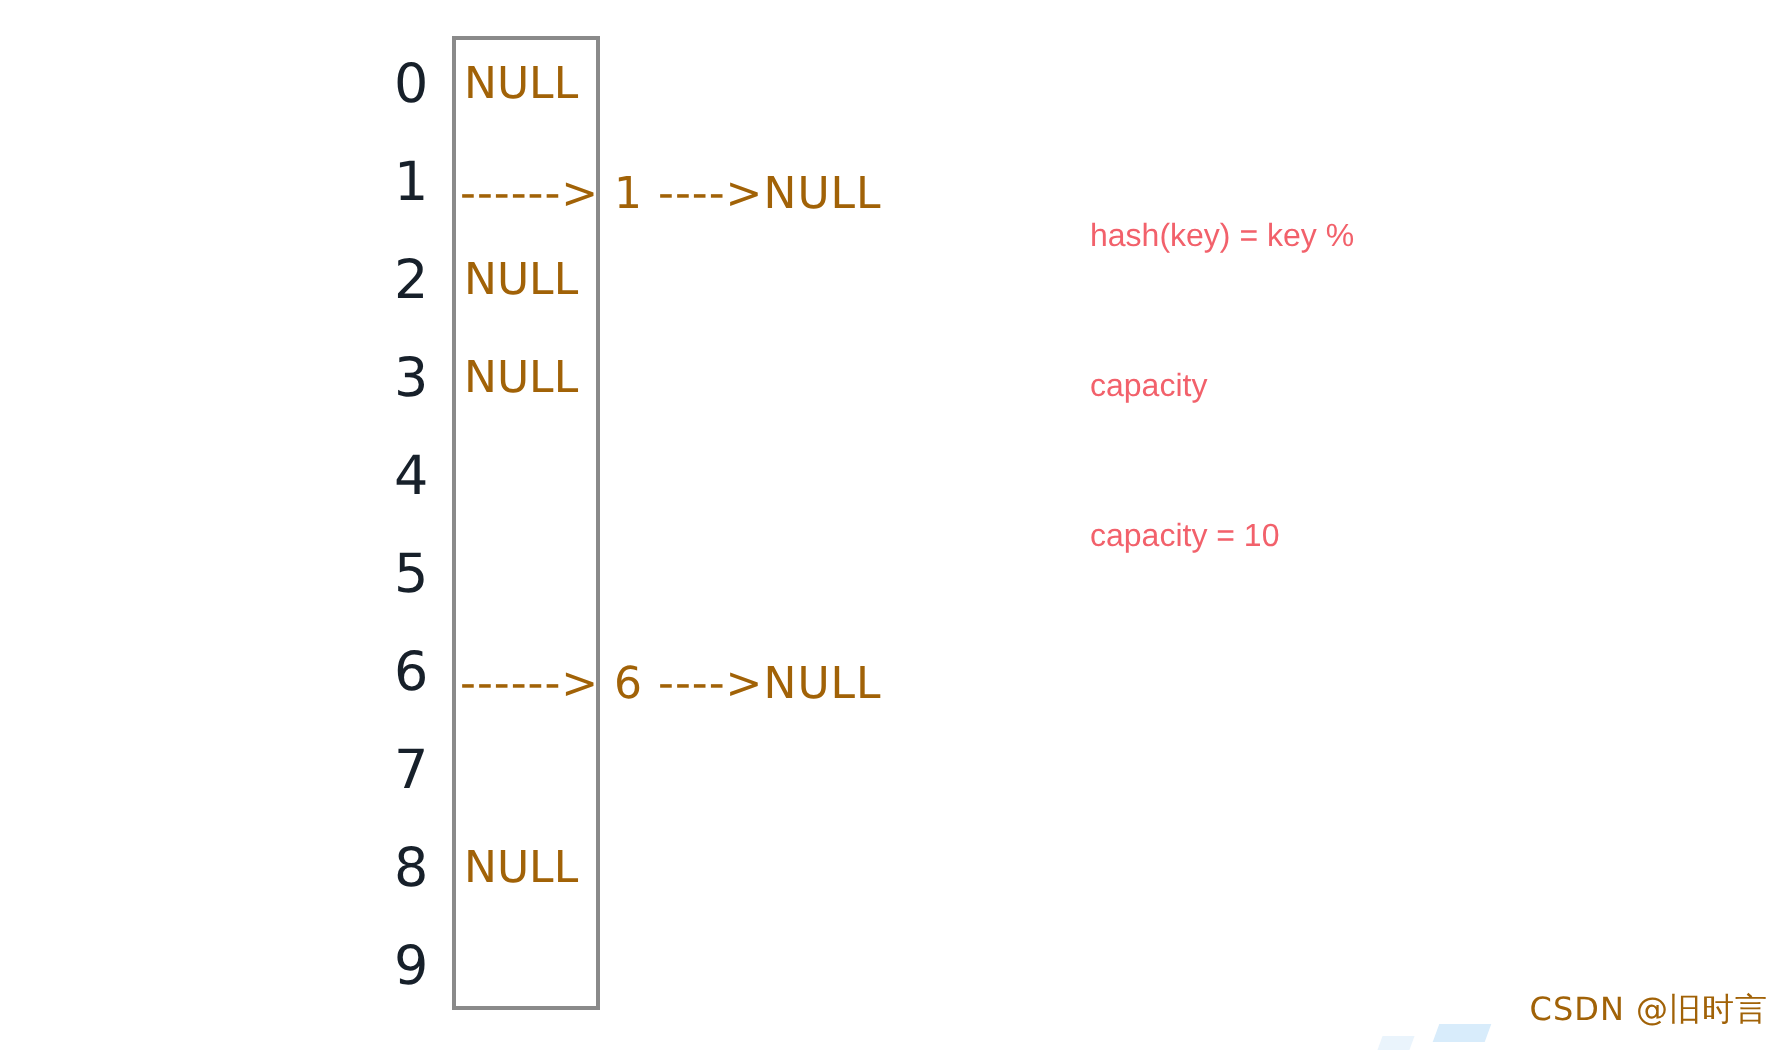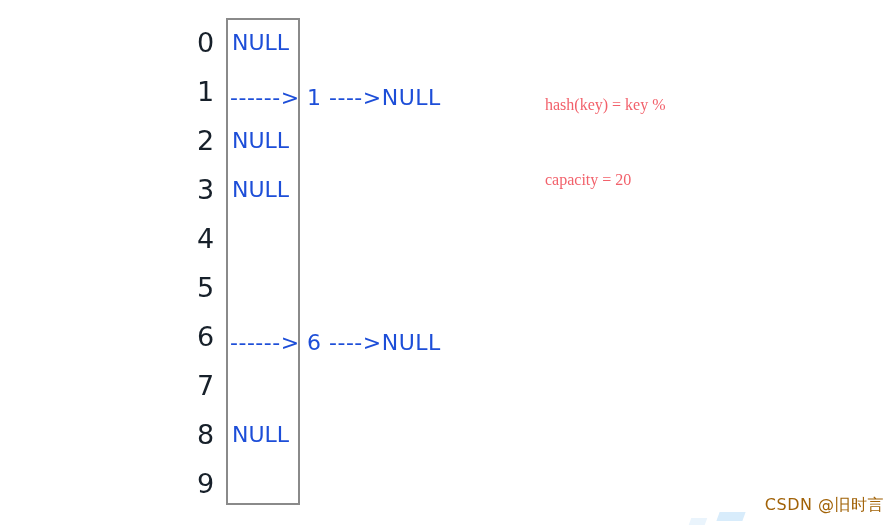--- a/index.html
+++ b/index.html
@@ -61,44 +61,44 @@
     color: #17202a;
     font-family: "DejaVu Sans", sans-serif;
     padding-left: 1px;
     box-sizing: border-box;
   }
 
   .bucket-content {
     flex: 1 1 auto;
     font-size: 22px;
     line-height: 1;
-    color: #1d4ed8;
+    color: #a16207;
     white-space: pre;
     font-family: "DejaVu Sans", sans-serif;
     padding-left: 4px;
   }
 
   .bucket-content.null-cell {
     padding-left: 6px;
     letter-spacing: 0px;
   }
 
   .bucket-content.chain-cell {
     letter-spacing: 0.5px;
     margin-top: 12px;
   }
 
   
   #formula-note {
     position: absolute;
     left: 545px;
-    top: 42px;
+    top: 56px;
     width: 300px;
     color: #f2616b;
-    font-family: Liberation Serif, serif;
+    font-family: Liberation Sans, sans-serif;
     font-size: 16px;
     line-height: 25px;
     white-space: pre-wrap;
   }
   #formula-note .formula-line {
     display: block;
   }
 
   
   #watermark {
@@ -183,20 +183,21 @@
     </div>
 
     <div class="bucket-row" style="top:441px;">
       <span class="bucket-index">9</span>
     </div>
 
   </div>
 
   <div id="formula-note">
     <span class="formula-line">hash(key) = key %</span>
-    <span class="formula-line">capacity = 20</span>
+    <span class="formula-line">capacity</span>
+    <span class="formula-line">capacity = 10</span>
   </div>
 
   <div id="watermark-deco-1"></div>
   <div id="watermark-deco-2"></div>
   <div id="watermark">CSDN @旧时言</div>
 
 </div>
 
 </body></html>

